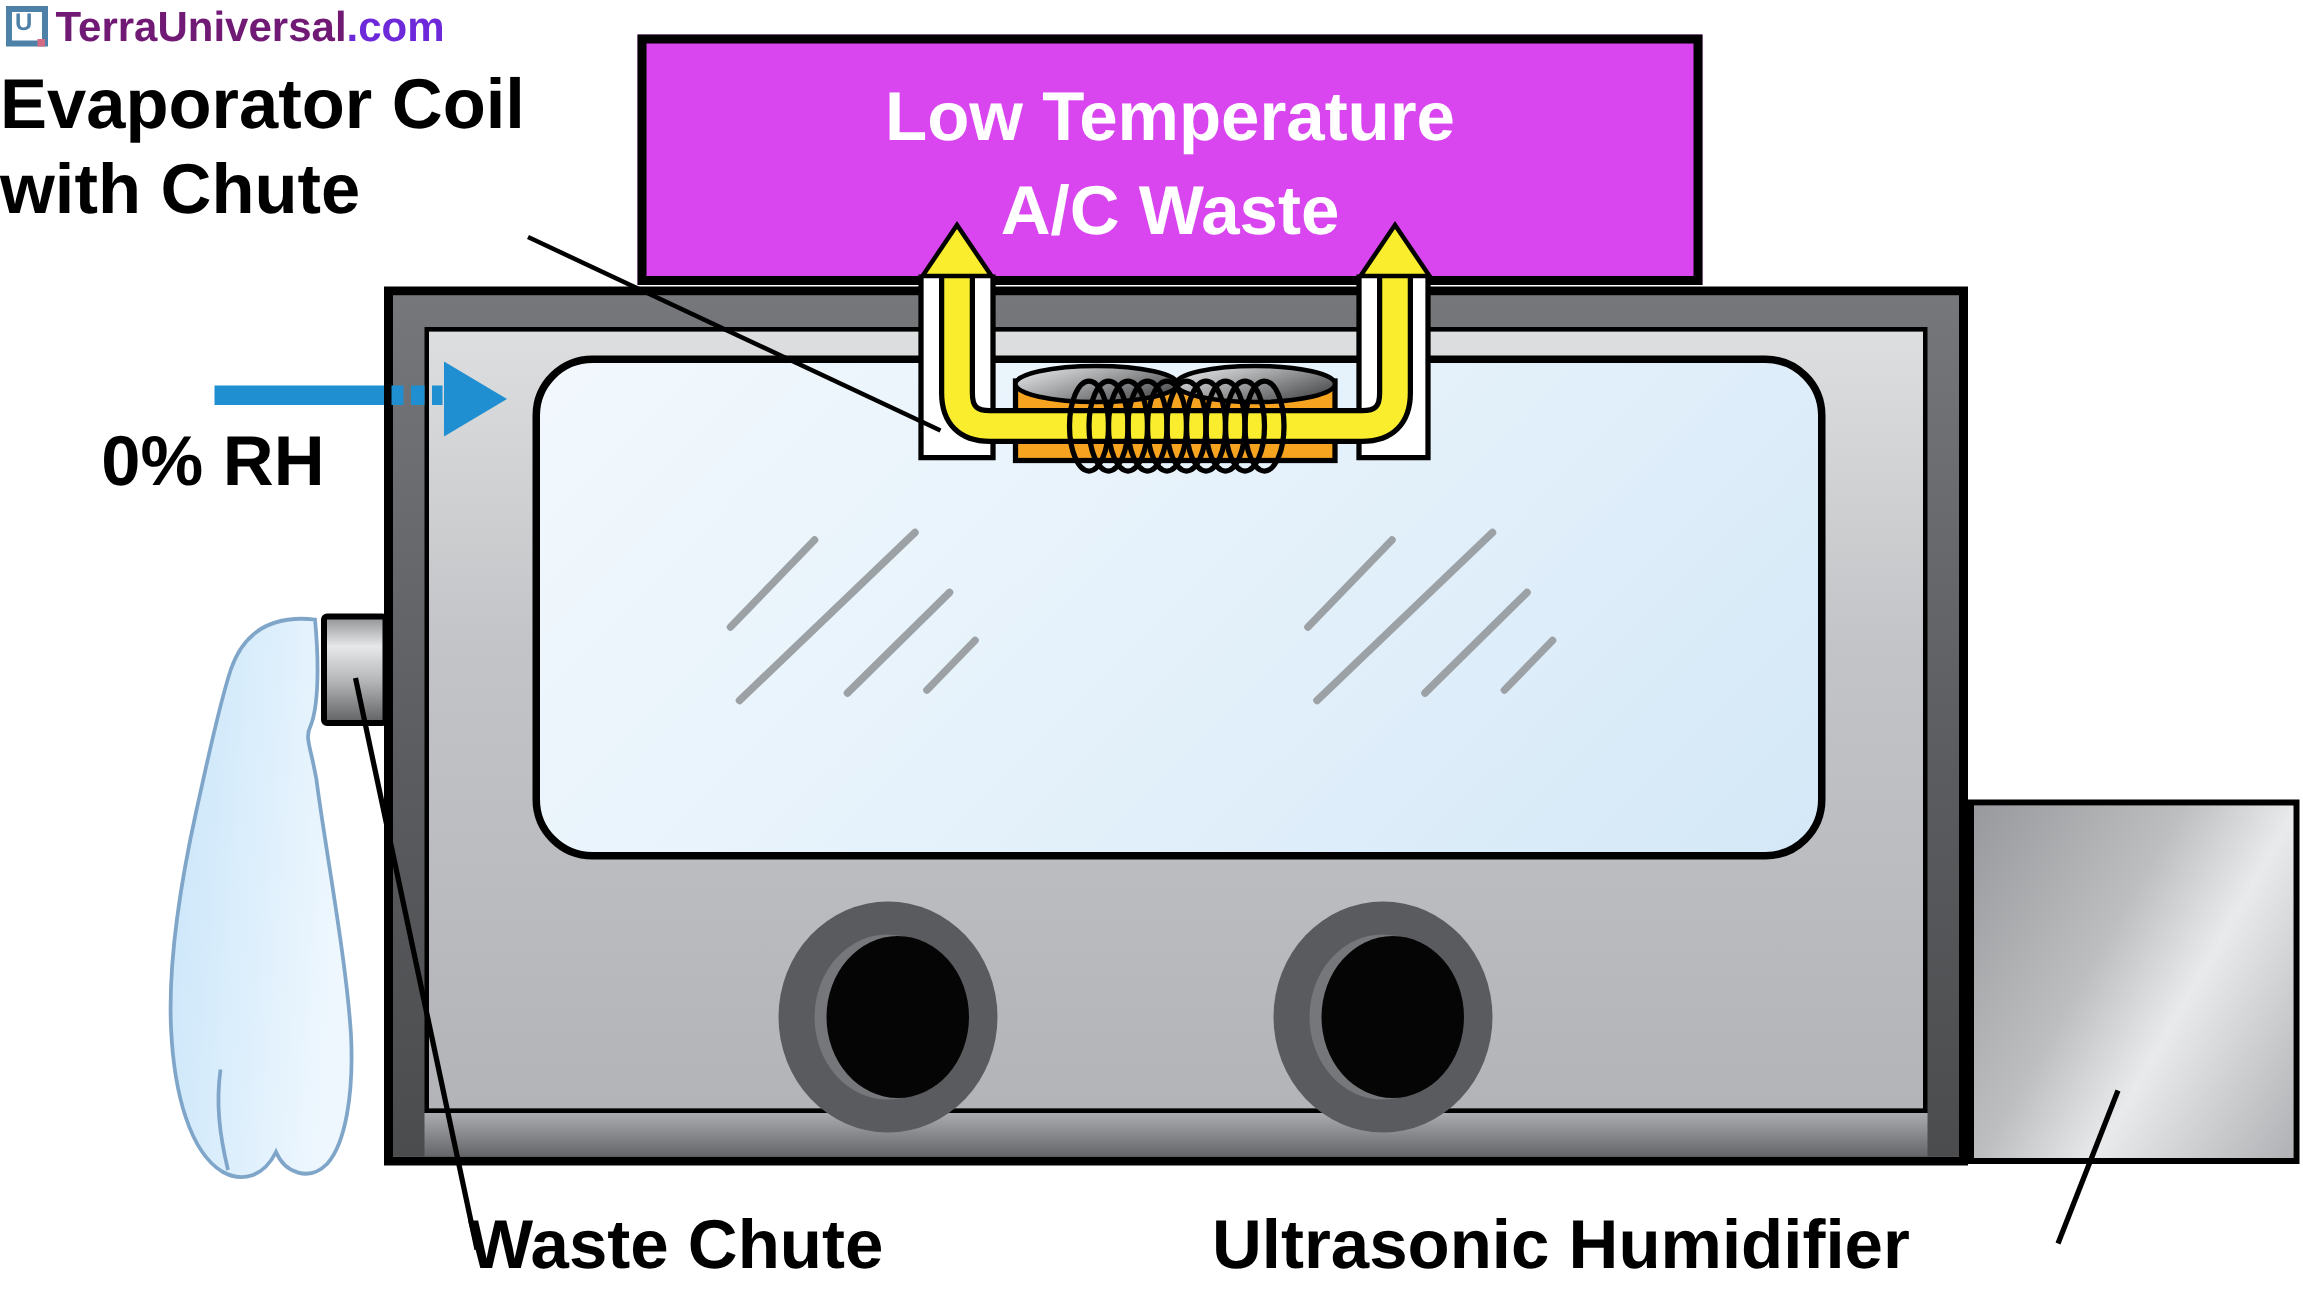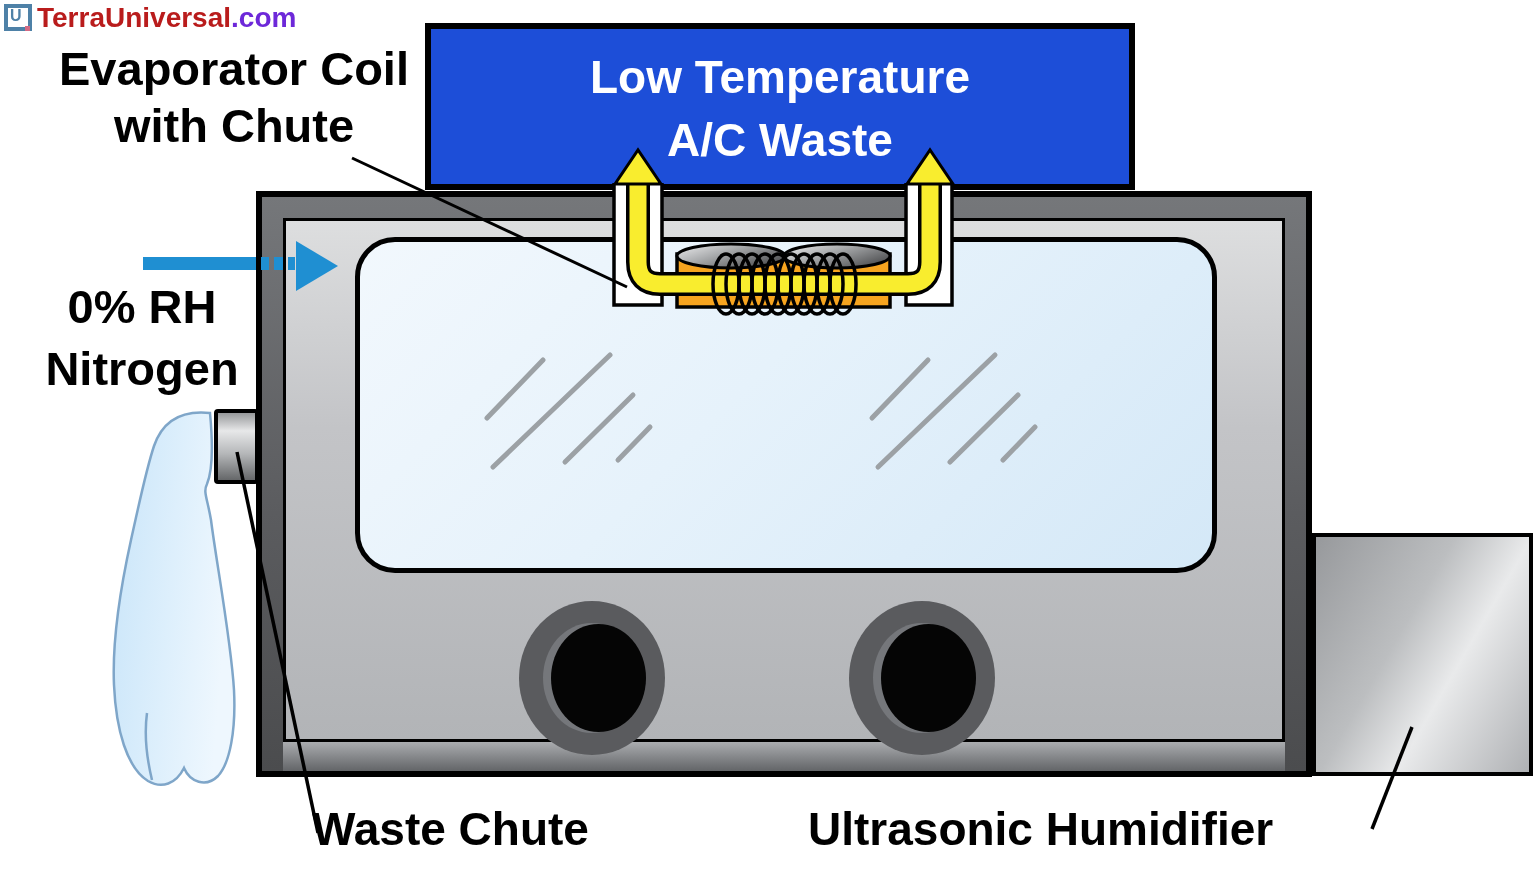--- a/index.html
+++ b/index.html
@@ -6,32 +6,32 @@
   .stage{
     position:relative;width:1535px;height:871px;overflow:hidden;background:#ffffff;
     font-family:"Liberation Sans","DejaVu Sans",sans-serif;font-weight:bold;color:#000;
   }
   
   .logo{position:absolute;left:4px;top:2px;display:flex;align-items:flex-start;}
   .logo-icon{position:relative;width:20px;height:19px;border:4px solid #4E81A7;margin-right:5px;margin-top:2px;}
   .logo-icon .u{position:absolute;left:2px;top:-2px;font-size:16px;color:#4E81A7;line-height:19px;}
   .logo-icon .dot{position:absolute;right:-2px;bottom:-4px;width:5px;height:5px;background:#D36A84;}
   .logo-text{font-size:28px;line-height:32px;letter-spacing:0px;}
-  .logo-brand{color:#b91c1c;}
+  .logo-brand{color:#701a75;}
   .logo-tld{color:#6d28d9;}
   
   .lbl{position:absolute;white-space:pre;}
-  .lbl-evap{left:0;top:40px;width:400px;text-align:center;font-size:47px;line-height:57px;padding-left:34px;}
+  .lbl-evap{left:0;top:40px;width:400px;font-size:47px;line-height:57px;}
   .lbl-nitrogen{left:0;top:276px;width:260px;text-align:center;font-size:47px;line-height:62px;margin-left:12px;}
   .lbl-waste{left:312px;top:804px;font-size:46px;line-height:50px;}
   .lbl-ultra{left:808px;top:804px;font-size:46px;line-height:50px;}
   
   .ac-box{
     position:absolute;left:425px;top:23px;width:710px;height:167px;box-sizing:border-box;
-    border:6px solid #000;background:#1d4ed8;text-align:center;color:#fff;
+    border:6px solid #000;background:#d946ef;text-align:center;color:#fff;
     font-size:46px;line-height:63px;padding-top:17px;
   }
   
   .enclosure{
     position:absolute;left:256px;top:191px;width:1056px;height:586px;box-sizing:border-box;
     border:6px solid #000;background:linear-gradient(180deg,#75777a 0%,#5b5c5f 55%,#4b4c4e 100%);
   }
   .inner-face{
     position:absolute;left:21px;top:21px;right:21px;bottom:29px;box-sizing:border-box;
     border:3px solid #000;
@@ -169,18 +169,18 @@
 
     <path d="M210,413 C182,410 163,420 154,446 C146,470 140,500 131,540 C120,590 112,640 114,685 C116,730 127,768 148,781 C162,789 176,784 184,768 C190,782 206,788 218,776 C230,763 236,730 234,690 C231,640 216,560 211,520 C207,497 203,492 207,484 C212,472 213,445 210,413 Z" fill="url(#bagGrad)" stroke="#7FA6C9" stroke-width="2.5"></path>
     <path d="M152,780 C146,755 144,735 147,713" fill="none" stroke="#7FA6C9" stroke-width="2.5"></path>
     <rect x="216" y="411" width="41" height="71" rx="2" fill="url(#spoutGrad)" stroke="#000" stroke-width="4"></rect>
 
     <line x1="352" y1="158" x2="627" y2="287" stroke="#000" stroke-width="3"></line>
     <line x1="237" y1="452" x2="318" y2="833" stroke="#000" stroke-width="3.5"></line>
     <line x1="1372" y1="829" x2="1412" y2="727" stroke="#000" stroke-width="3.5"></line>
   </svg>
 
-  <div class="lbl lbl-nitrogen"><span>0% RH</span><br><span>Nitrogen</span></div>
+  <div class="lbl lbl-nitrogen"><span>0% RH</span><br></div>
 
   <div class="lbl lbl-waste">Waste Chute</div>
   <div class="lbl lbl-ultra">Ultrasonic Humidifier</div>
 
 </div>
 
 </body></html>

